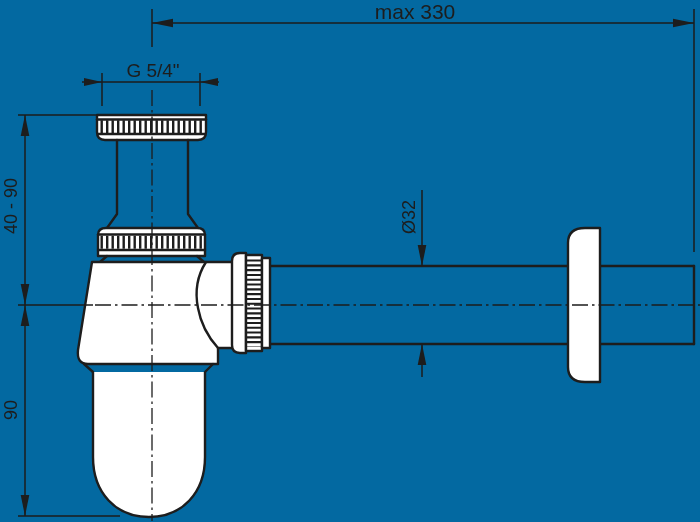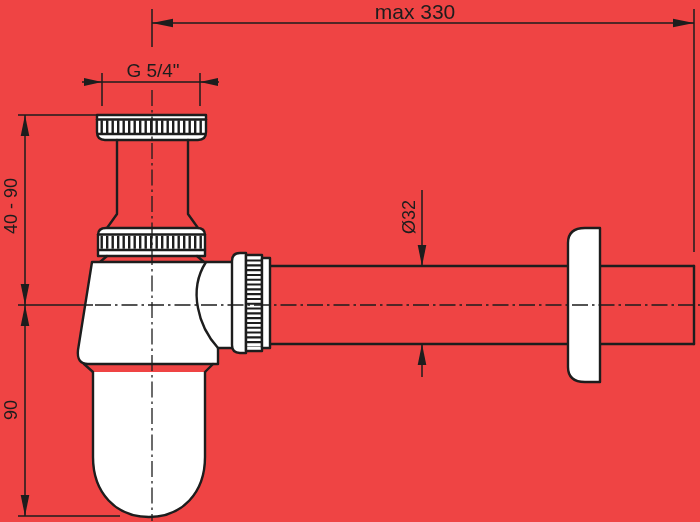--- a/index.html
+++ b/index.html
@@ -3,21 +3,21 @@
 <meta charset="utf-8">
 <style>
   html, body {
     margin: 0;
     padding: 0;
     background: #ffffff;
   }
   .stage {
     width: 700px;
     height: 522px;
-    background: #ef4444;
+    background: #0369a1;
     position: relative;
     overflow: hidden;
     font-family: "Liberation Sans", sans-serif;
   }
   svg { display: block; }
   
   .part {
     fill: none;
     stroke: #1d1d1d;
     stroke-width: 2.4;

